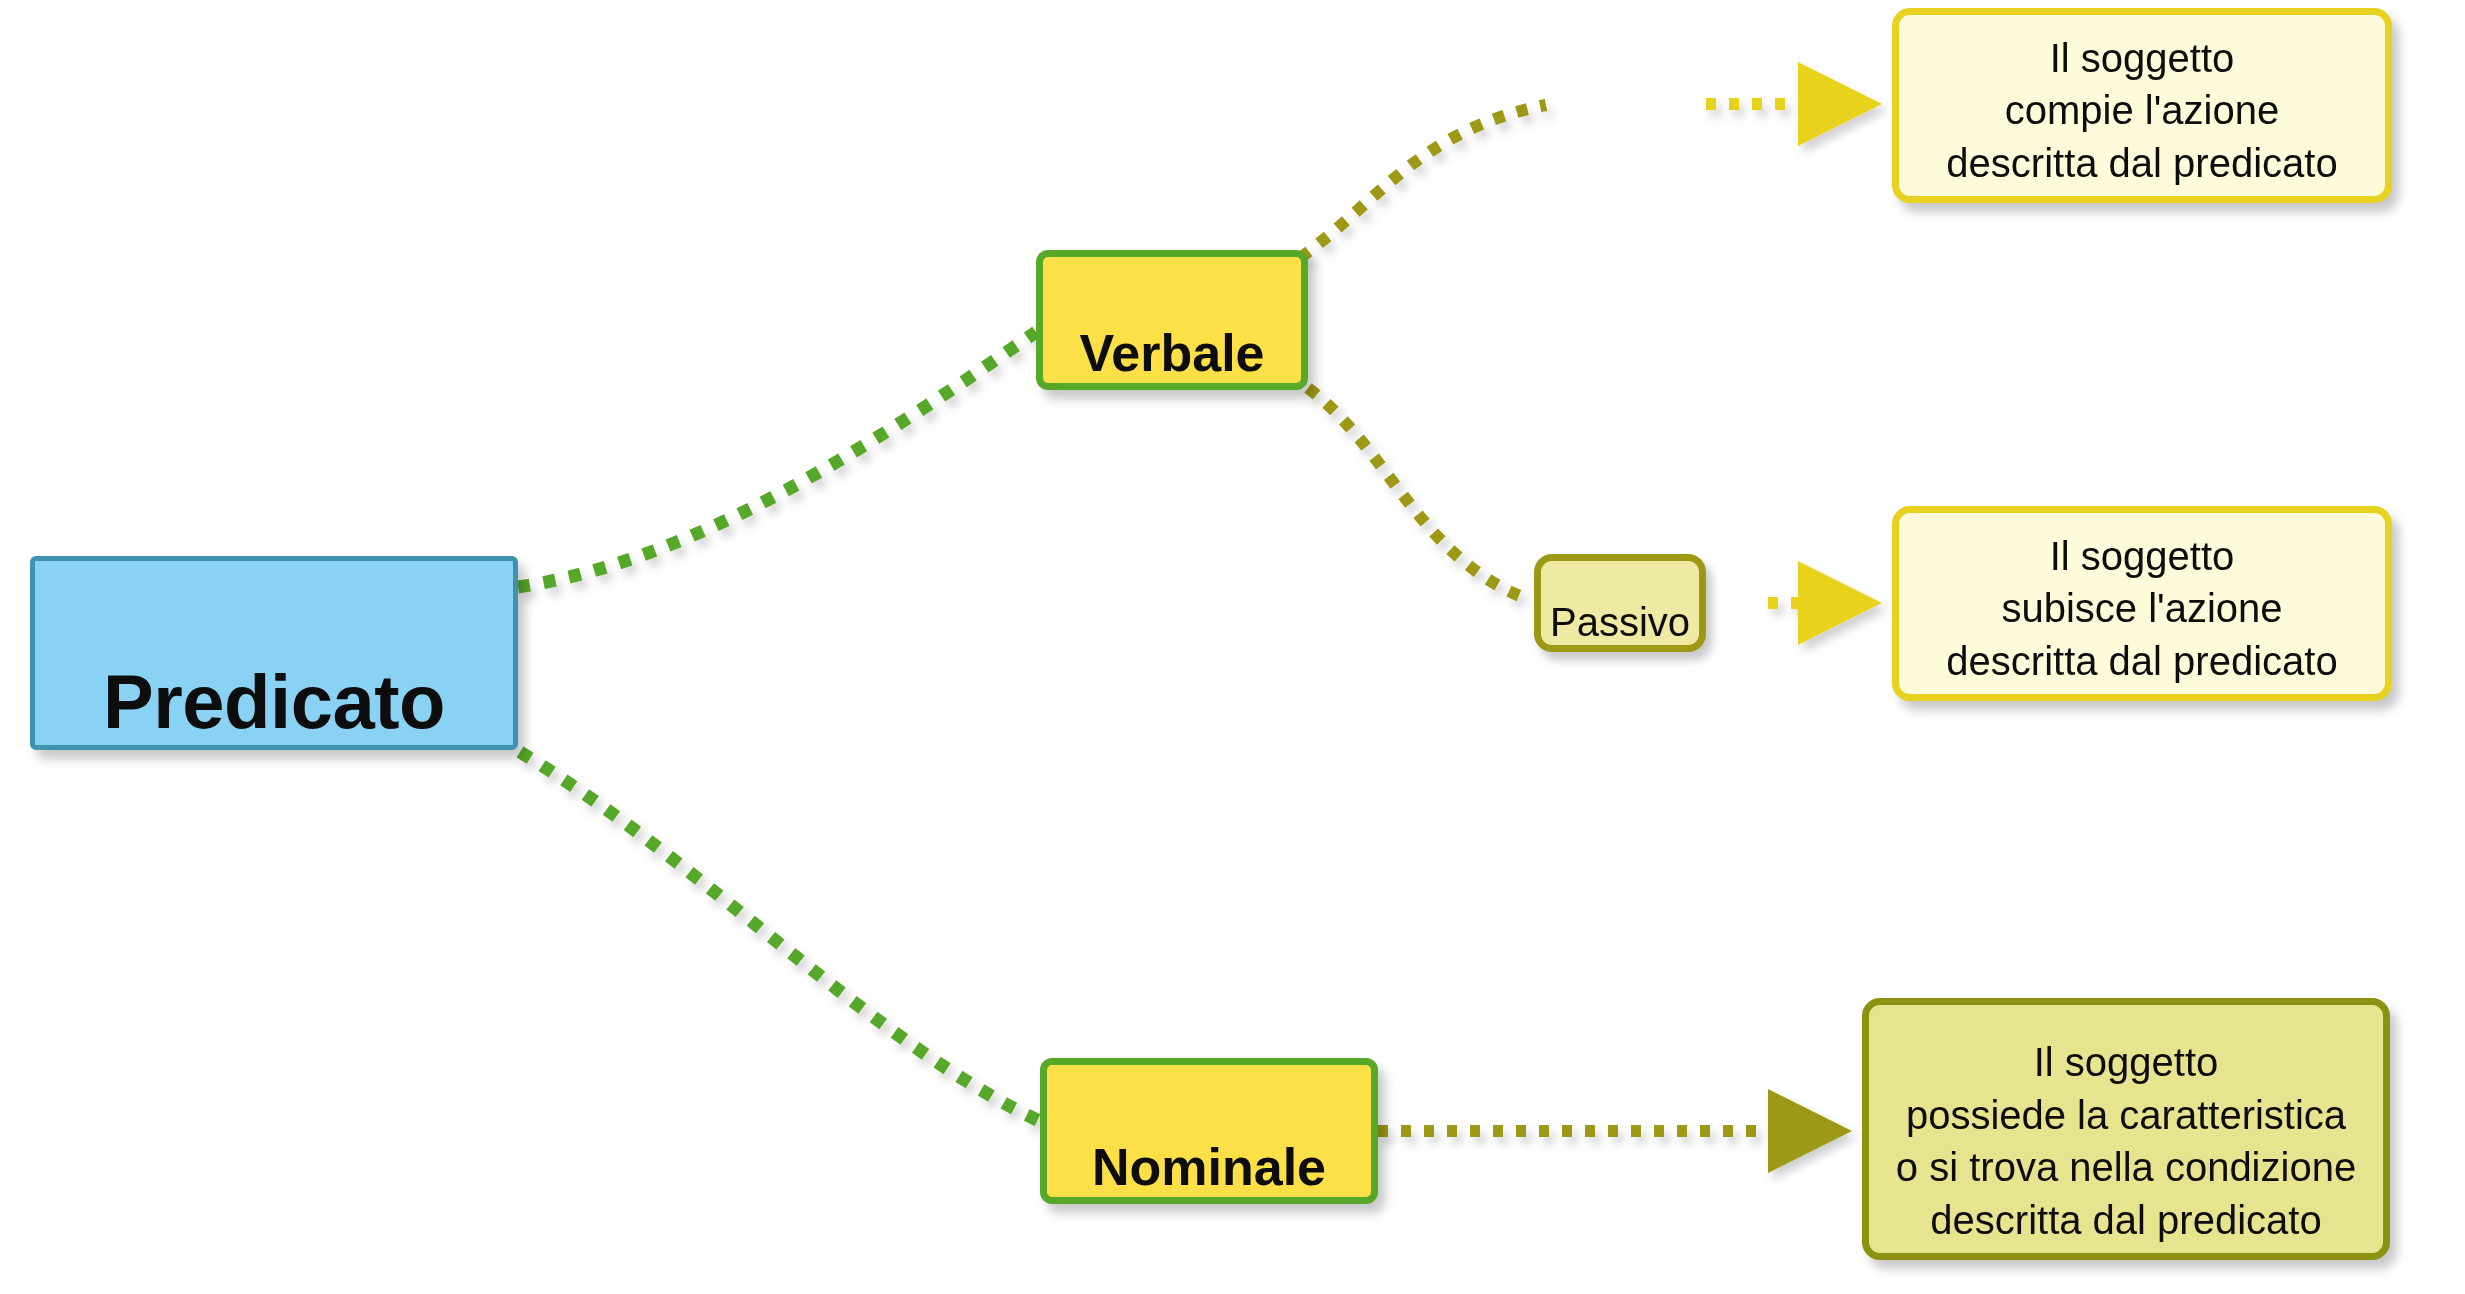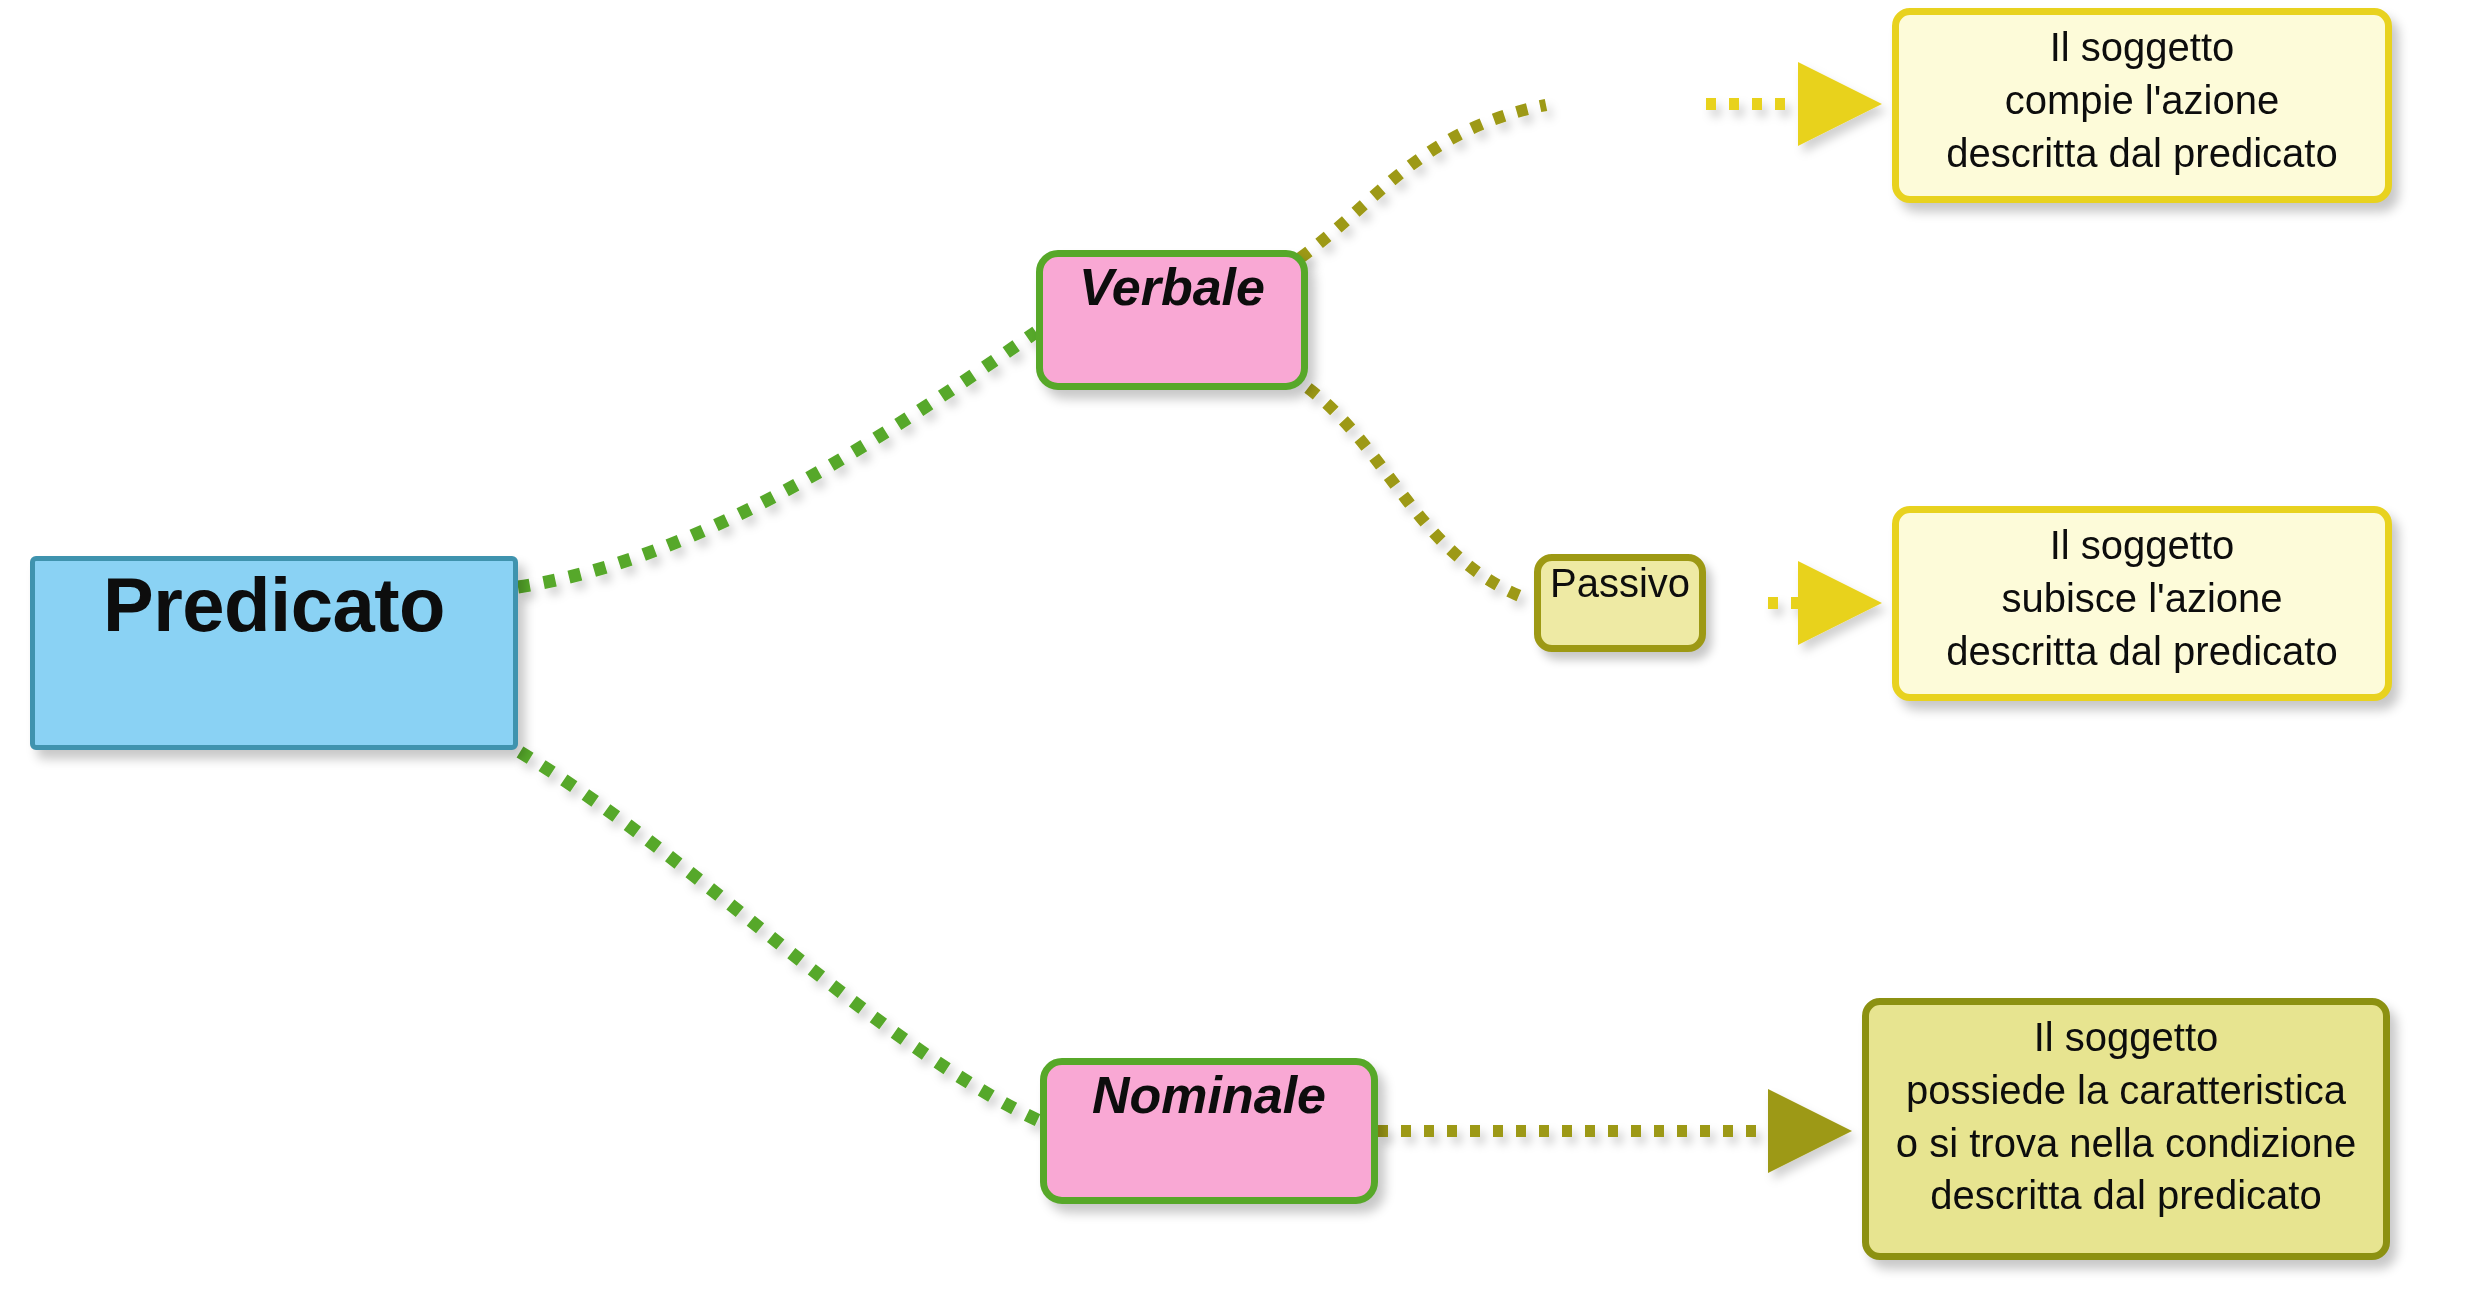--- a/index.html
+++ b/index.html
@@ -23,21 +23,21 @@
     top: 0;
     width: 2465px;
     height: 1294px;
     pointer-events: none;
   }
 
   .node {
     position: absolute;
     box-sizing: border-box;
     display: flex;
-    align-items: flex-start;
+    align-items: flex-end;
     justify-content: center;
     text-align: center;
     color: #0d0d0d;
     z-index: 5;
   }
   .node-label {
     display: block;
     width: 100%;
     white-space: pre-line;
   }
@@ -48,27 +48,26 @@
     border: 5px solid #3f93ae;
     border-radius: 6px;
     box-shadow: 7px 9px 11px rgba(0,0,0,0.22);
     font-size: 76px;
     font-weight: bold;
     letter-spacing: -0.5px;
   }
 
   
   .node-green {
-    background: #f9a8d4;
+    background: #fde047;
     border: 7px solid #57a829;
-    border-radius: 22px;
+    border-radius: 12px;
     box-shadow: 7px 9px 11px rgba(0,0,0,0.22);
     font-size: 52px;
     font-weight: bold;
-    font-style: italic;
   }
 
   
   .node-olive {
     background: #eeeaa4;
     border: 7px solid #9d9914;
     border-radius: 18px;
     box-shadow: 6px 8px 10px rgba(0,0,0,0.22);
     font-size: 40px;
     font-weight: normal;

